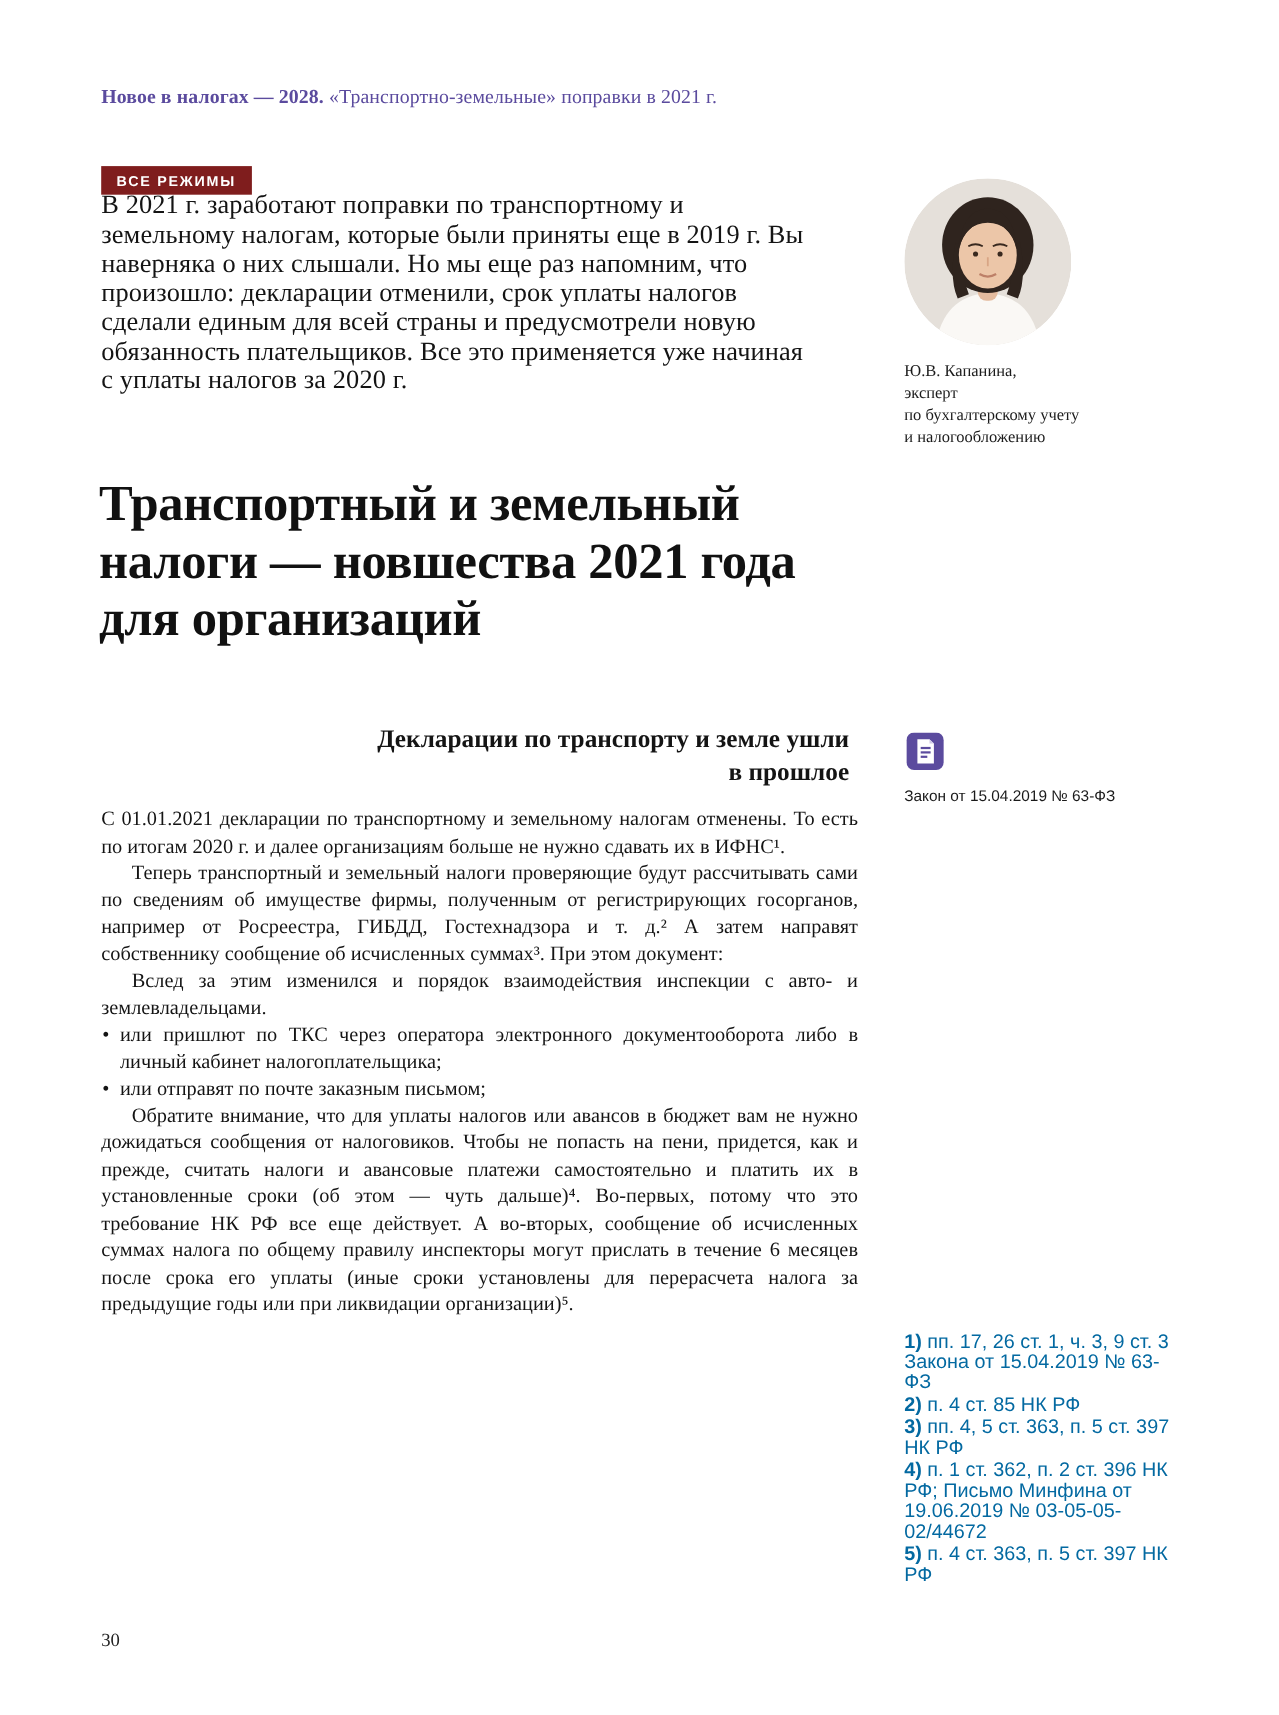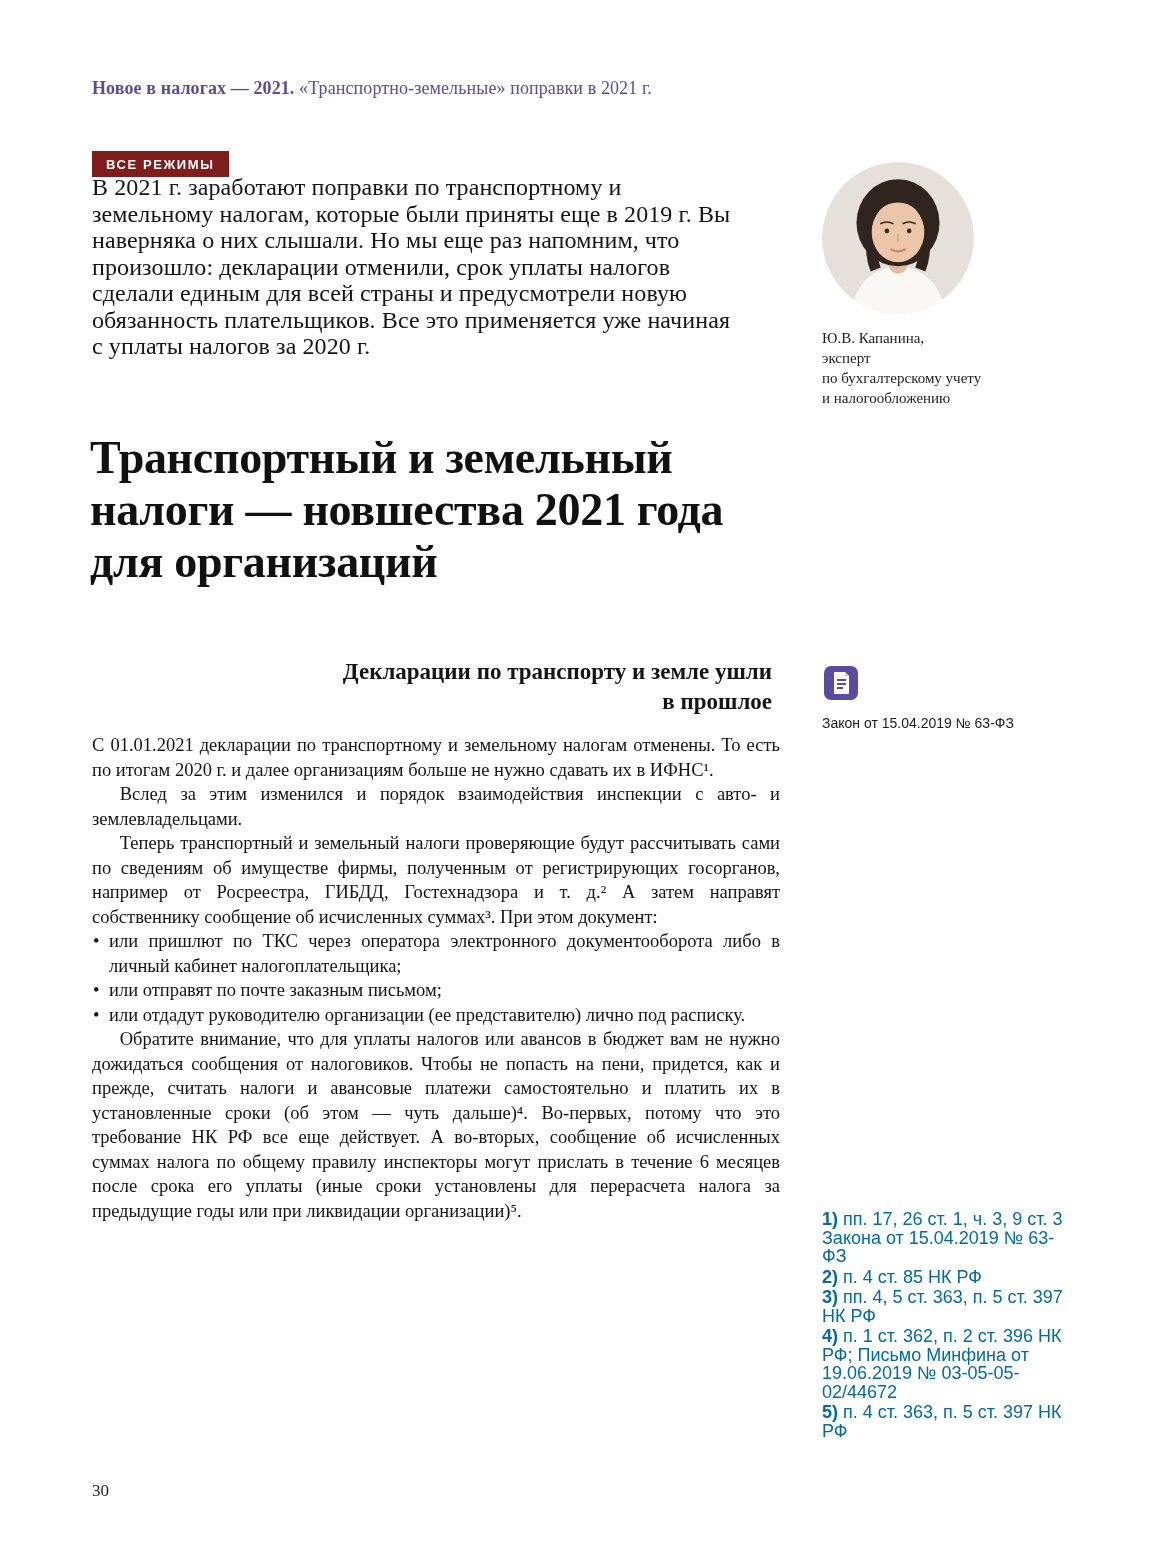--- a/index.html
+++ b/index.html
@@ -161,21 +161,21 @@
     font-size: 17px;
     color: #222222;
   }
 </style>
 </head>
 <body>
 
 <div class="page">
 
   <div class="running-head">
-    <span class="bold">Новое в налогах — 2021.</span><span> «Транспортно-земельные» поправки в 2021 г.</span>
+    <span class="bold">Новое в налогах — 2028.</span><span> «Транспортно-земельные» поправки в 2021 г.</span>
   </div>
 
   <div class="badge">ВСЕ РЕЖИМЫ</div>
 
   <div class="intro">В 2021 г. заработают поправки по транспортному и земельному налогам, которые были приняты еще в 2019 г. Вы наверняка о них слышали. Но мы еще раз напомним, что произошло: декларации отменили, срок уплаты налогов сделали единым для всей страны и предусмотрели новую обязанность плательщиков. Все это применяется уже начиная с уплаты налогов за 2020 г.</div>
 
   <div class="author-photo">
     <svg width="152" height="152" viewBox="0 0 150 150">
       <defs>
           <clipPath id="av">
@@ -220,26 +220,25 @@
       <path d="M21 6 L25 10 H21 Z" fill="#cfc8e6"></path>
       <rect x="13" y="13" width="9" height="2" fill="#5b4b9e"></rect>
       <rect x="13" y="17" width="9" height="2" fill="#5b4b9e"></rect>
       <rect x="13" y="21" width="6" height="2" fill="#5b4b9e"></rect>
     </svg>
   </div>
   <div class="sidebar-note">Закон от 15.04.2019 № 63-ФЗ</div>
 
   <div class="body-text">
     <p class="no-indent">С 01.01.2021 декларации по транспортному и земельному налогам отменены. То есть по итогам 2020 г. и далее организациям больше не нужно сдавать их в ИФНС¹.</p>
+    <p>Теперь транспортный и земельный налоги проверяющие будут рассчитывать сами по сведениям об имуществе фирмы, полученным от регистрирующих госорганов, например от Росреестра, ГИБДД, Гостехнадзора и т. д.² А затем направят собственнику сообщение об исчисленных суммах³. При этом документ:</p>
     <p>Вслед за этим изменился и порядок взаимодействия инспекции с авто- и землевладельцами.</p>
-    <p>Теперь транспортный и земельный налоги проверяющие будут рассчитывать сами по сведениям об имуществе фирмы, полученным от регистрирующих госорганов, например от Росреестра, ГИБДД, Гостехнадзора и т. д.² А затем направят собственнику сообщение об исчисленных суммах³. При этом документ:</p>
     <ul class="bullets">
       <li>или пришлют по ТКС через оператора электронного документооборота либо в личный кабинет налогоплательщика;</li>
       <li>или отправят по почте заказным письмом;</li>
-      <li>или отдадут руководителю организации (ее представителю) лично под расписку.</li>
     </ul>
     <p>Обратите внимание, что для уплаты налогов или авансов в бюджет вам не нужно дожидаться сообщения от налоговиков. Чтобы не попасть на пени, придется, как и прежде, считать налоги и авансовые платежи самостоятельно и платить их в установленные сроки (об этом — чуть дальше)⁴. Во-первых, потому что это требование НК РФ все еще действует. А во-вторых, сообщение об исчисленных суммах налога по общему правилу инспекторы могут прислать в течение 6 месяцев после срока его уплаты (иные сроки установлены для перерасчета налога за предыдущие годы или при ликвидации организации)⁵.</p>
   </div>
 
   <div class="footnotes">
     <div class="footnote">
       <span class="fn-num">1)</span><span> пп. 17, 26 ст. 1, ч. 3, 9 ст. 3 Закона от 15.04.2019 № 63-ФЗ</span>
     </div>
     <div class="footnote">
       <span class="fn-num">2)</span><span> п. 4 ст. 85 НК РФ</span>

